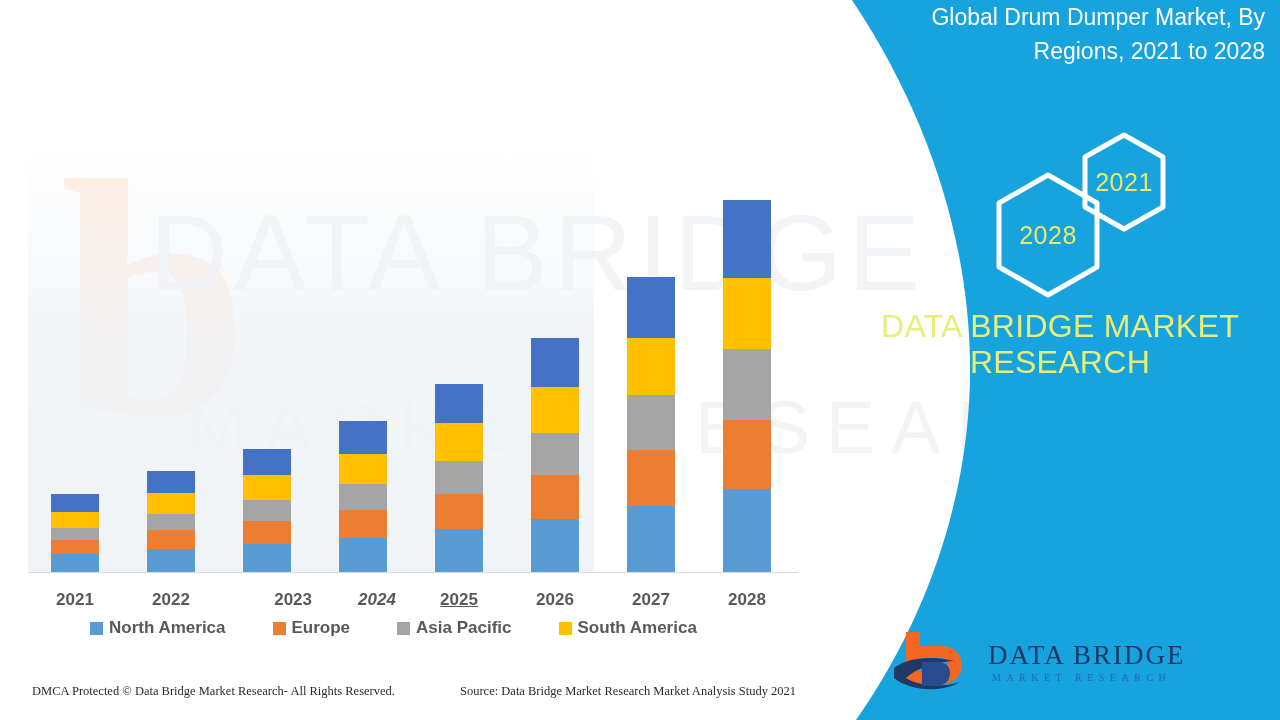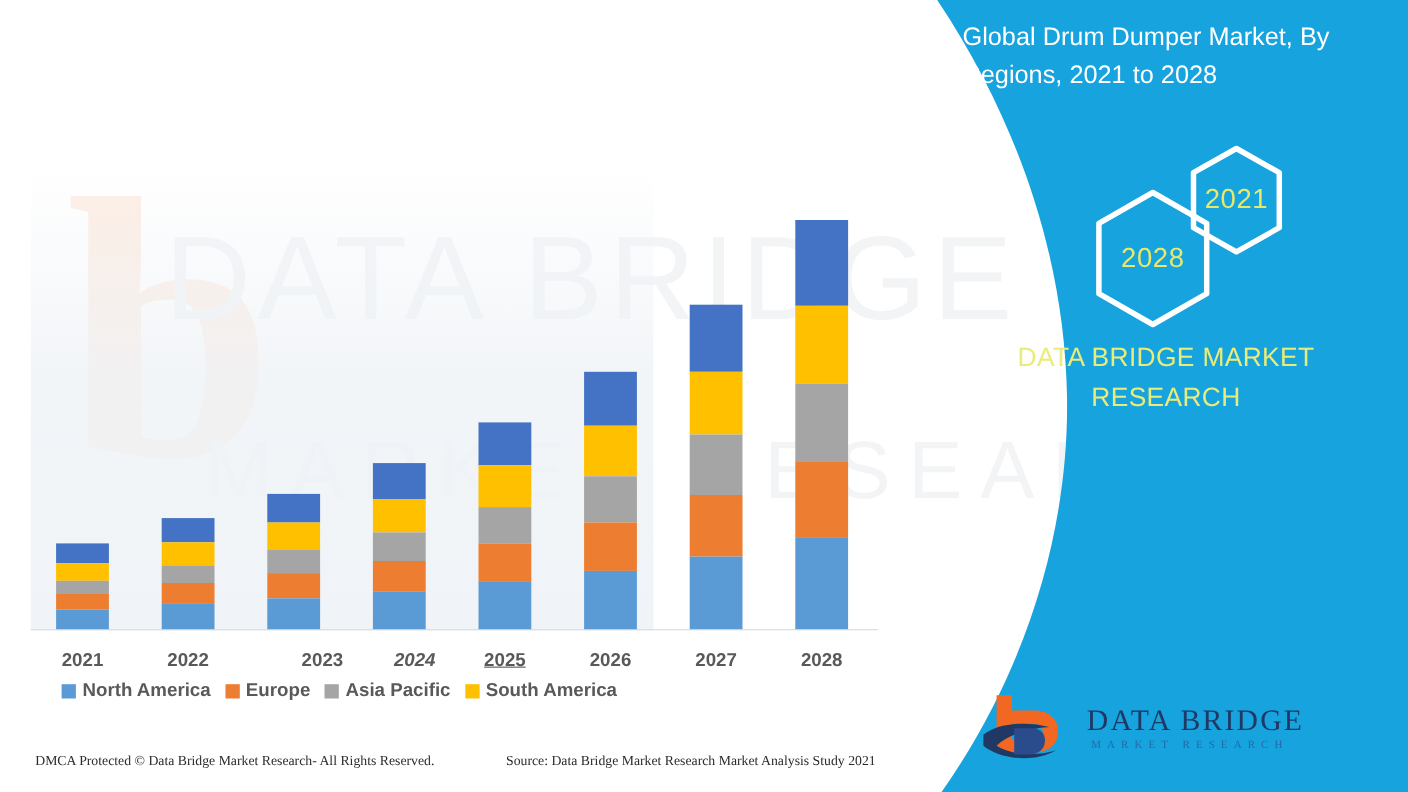--- a/index.html
+++ b/index.html
@@ -50,51 +50,51 @@
   .xlabel {
     position:absolute; width:90px; text-align:center;
     font-size:17px; color:#595959; font-weight:700;
   }
 
   .legend {
     position:absolute; left:56px; top:618px; width:790px;
     display:flex; align-items:center; gap:13px;
     font-size:17px; font-weight:700; color:#595959;
   }
-  .lg-item { display:flex; align-items:center; gap:6px; white-space:nowrap; }
+  .lg-item { display:flex; align-items:center; gap:6px; white-space:nowrap;margin-left:34px; }
   .lg-sw { width:13px; height:13px; display:inline-block; }
 
   .foot-left {
     position:absolute; left:32px; top:684px;
     font-family:"Liberation Serif", serif; font-size:12.5px; color:#2b2b2b;
   }
   .foot-right {
     position:absolute; left:460px; top:684px;
     font-family:"Liberation Serif", serif; font-size:12.5px; color:#2b2b2b;
   }
 
   
   .right-pane { position:absolute; left:820px; top:0; width:460px; height:720px; }
   .right-pane svg.shape { position:absolute; left:0; top:0; width:460px; height:720px; }
   .rp-content { position:absolute; left:0; top:0; width:460px; height:720px; }
 
   .rp-title {
-    position:absolute; left:55px; top:16px; width:390px;
-    text-align:left; color:#ffffff; font-size:23px; line-height:34px;
+    position:absolute; left:55px; top:0; width:390px;
+    text-align:right; color:#ffffff; font-size:23px; line-height:34px;
   }
   .hexes { position:absolute; left:150px; top:130px; width:230px; height:150px; }
   .hex { position:absolute; }
   .hex svg { display:block; }
   .hex-label {
     position:absolute; width:100%; top:50%; transform:translateY(-50%);
     text-align:center; color:#e8e86a; font-size:25px; letter-spacing:.5px;
   }
   .rp-brand {
     position:absolute; left:50px; top:308px; width:380px;
-    text-align:center; color:#e9ec78; font-size:24px; line-height:36px;
+    text-align:center; color:#e9ec78; font-size:32px; line-height:36px;
     letter-spacing:.3px;
   }
   .rp-logo { position:absolute; left:72px; top:628px; width:320px; height:72px; }
   .rp-logo .mark { position:absolute; left:0; top:0; width:86px; height:70px; }
   .rp-logo .wordmark {
     position:absolute; left:96px; top:12px;
     font-family:"Liberation Serif", serif; color:#1f3864;
     font-size:27px; letter-spacing:2px; line-height:30px;
   }
   .rp-logo .subwordmark {

